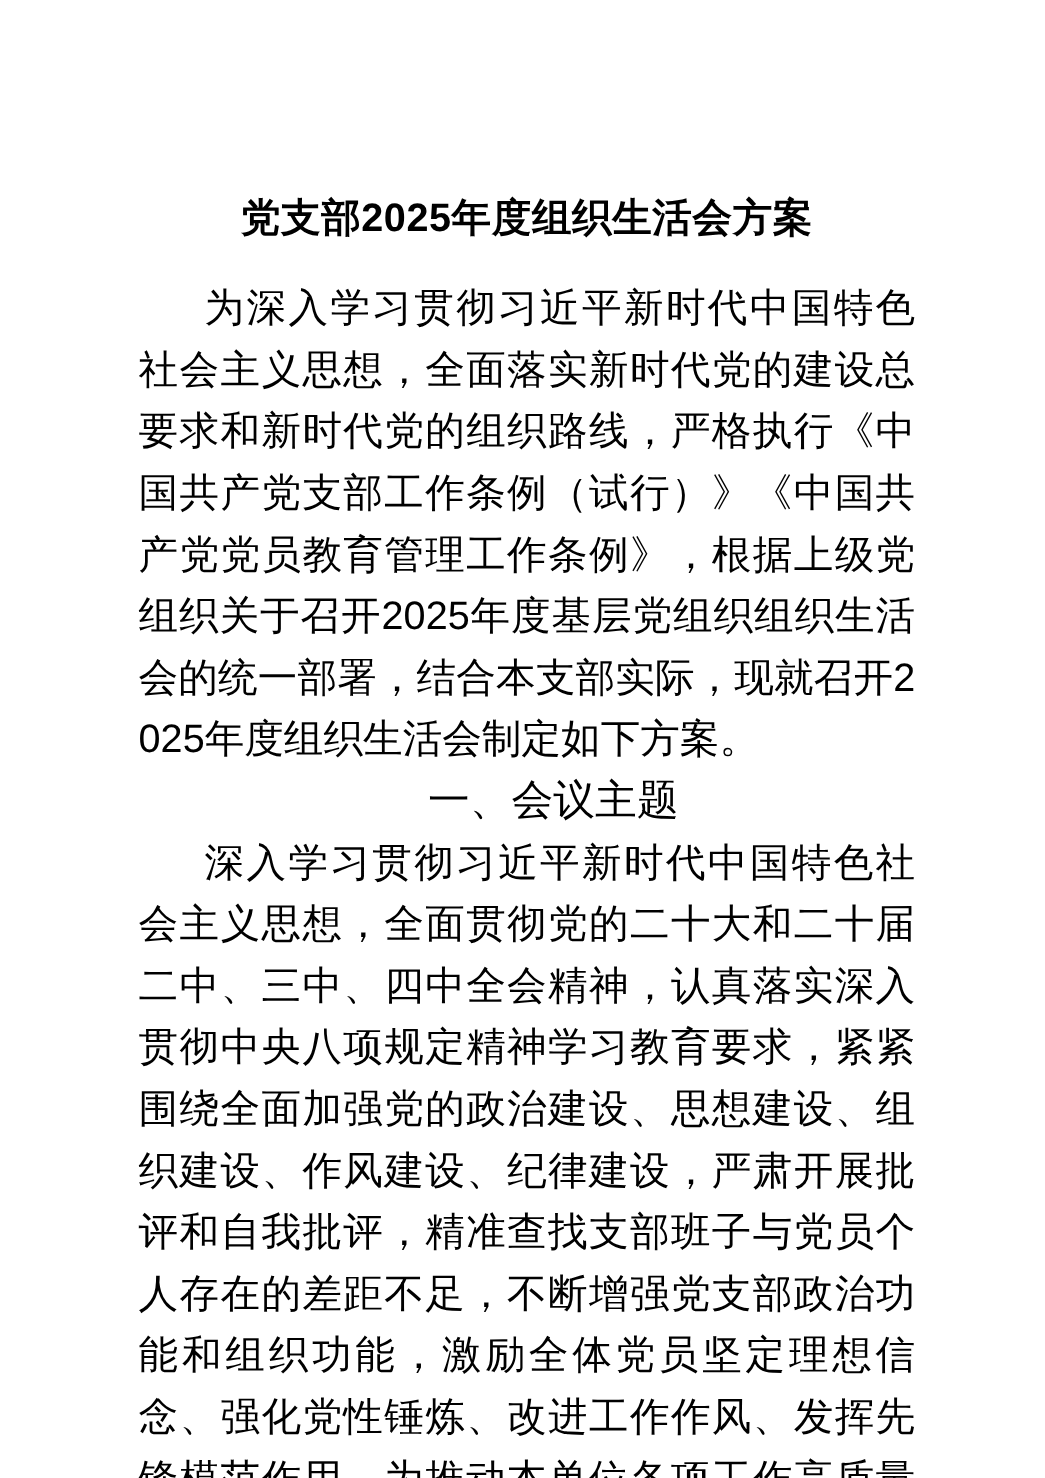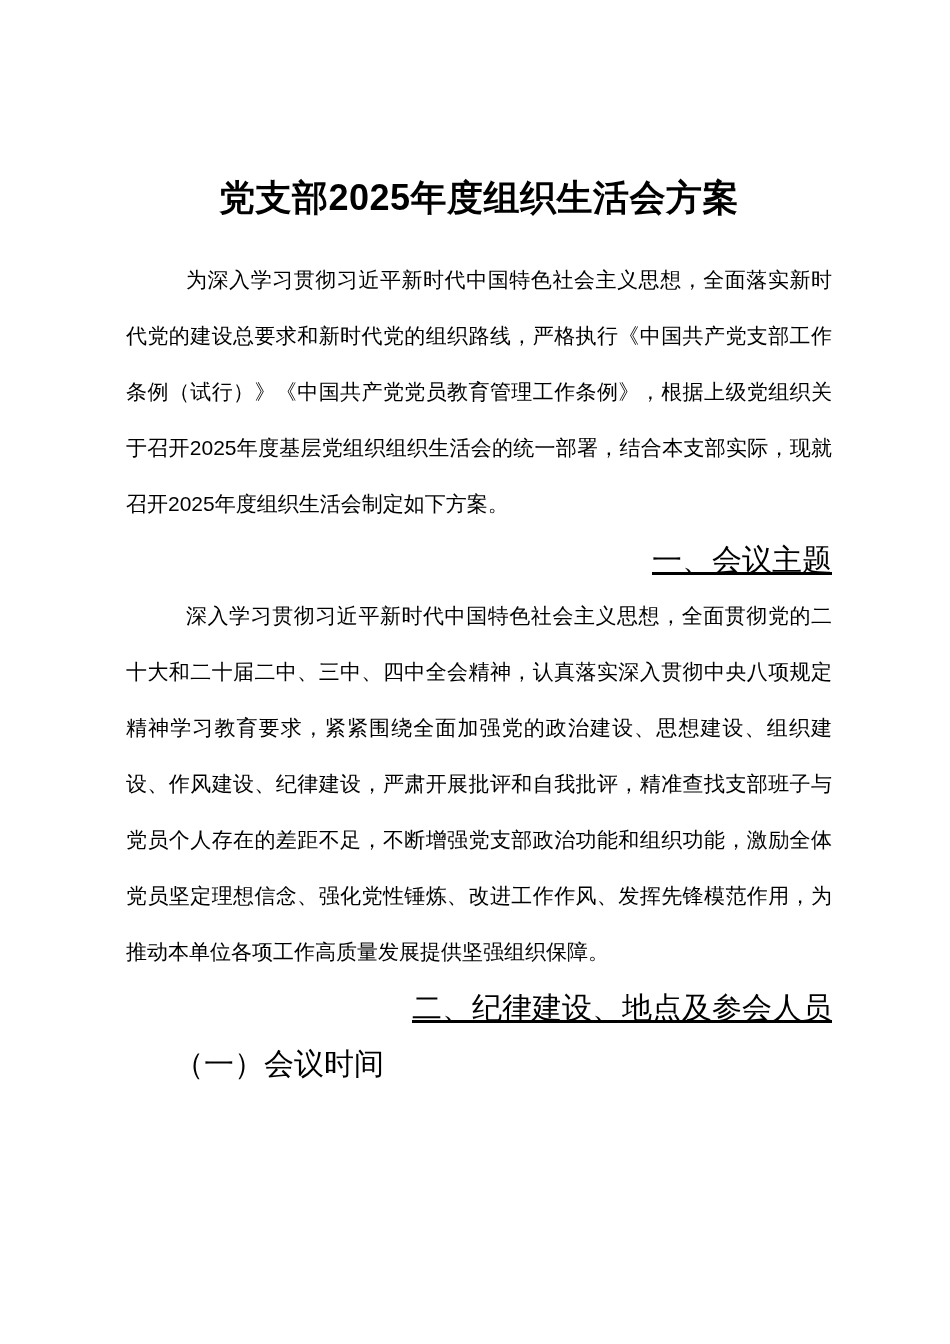--- a/index.html
+++ b/index.html
@@ -34,39 +34,38 @@
     font-weight: bold;
     line-height: 52px;
     text-align: center;
     letter-spacing: 0.5px;
     margin: 0;
     padding-top: 172px;
     padding-bottom: 0;
     white-space: nowrap;
   }
   .para {
-    font-size: 21px;
+    font-size: 36px;
     line-height: 56px;
     text-align: justify;
     text-justify: inter-ideograph;
     text-indent: 60px;
     margin: 0;
     letter-spacing: 0;
     word-break: break-all;
   }
   .para-first {
     margin-top: 28px;
   }
   .heading-l1 {
-    font-size: 30px;
+    font-size: 38px;
     line-height: 56px;
     text-indent: 48px;
-    text-align: right;
+    text-align: center;
     margin: 0;
-    text-decoration: underline;
   }
   .heading-l2 {
     font-size: 30px;
     line-height: 56px;
     text-indent: 48px;
     text-align: left;
     margin: 0;
   }
 </style>
 </head>

